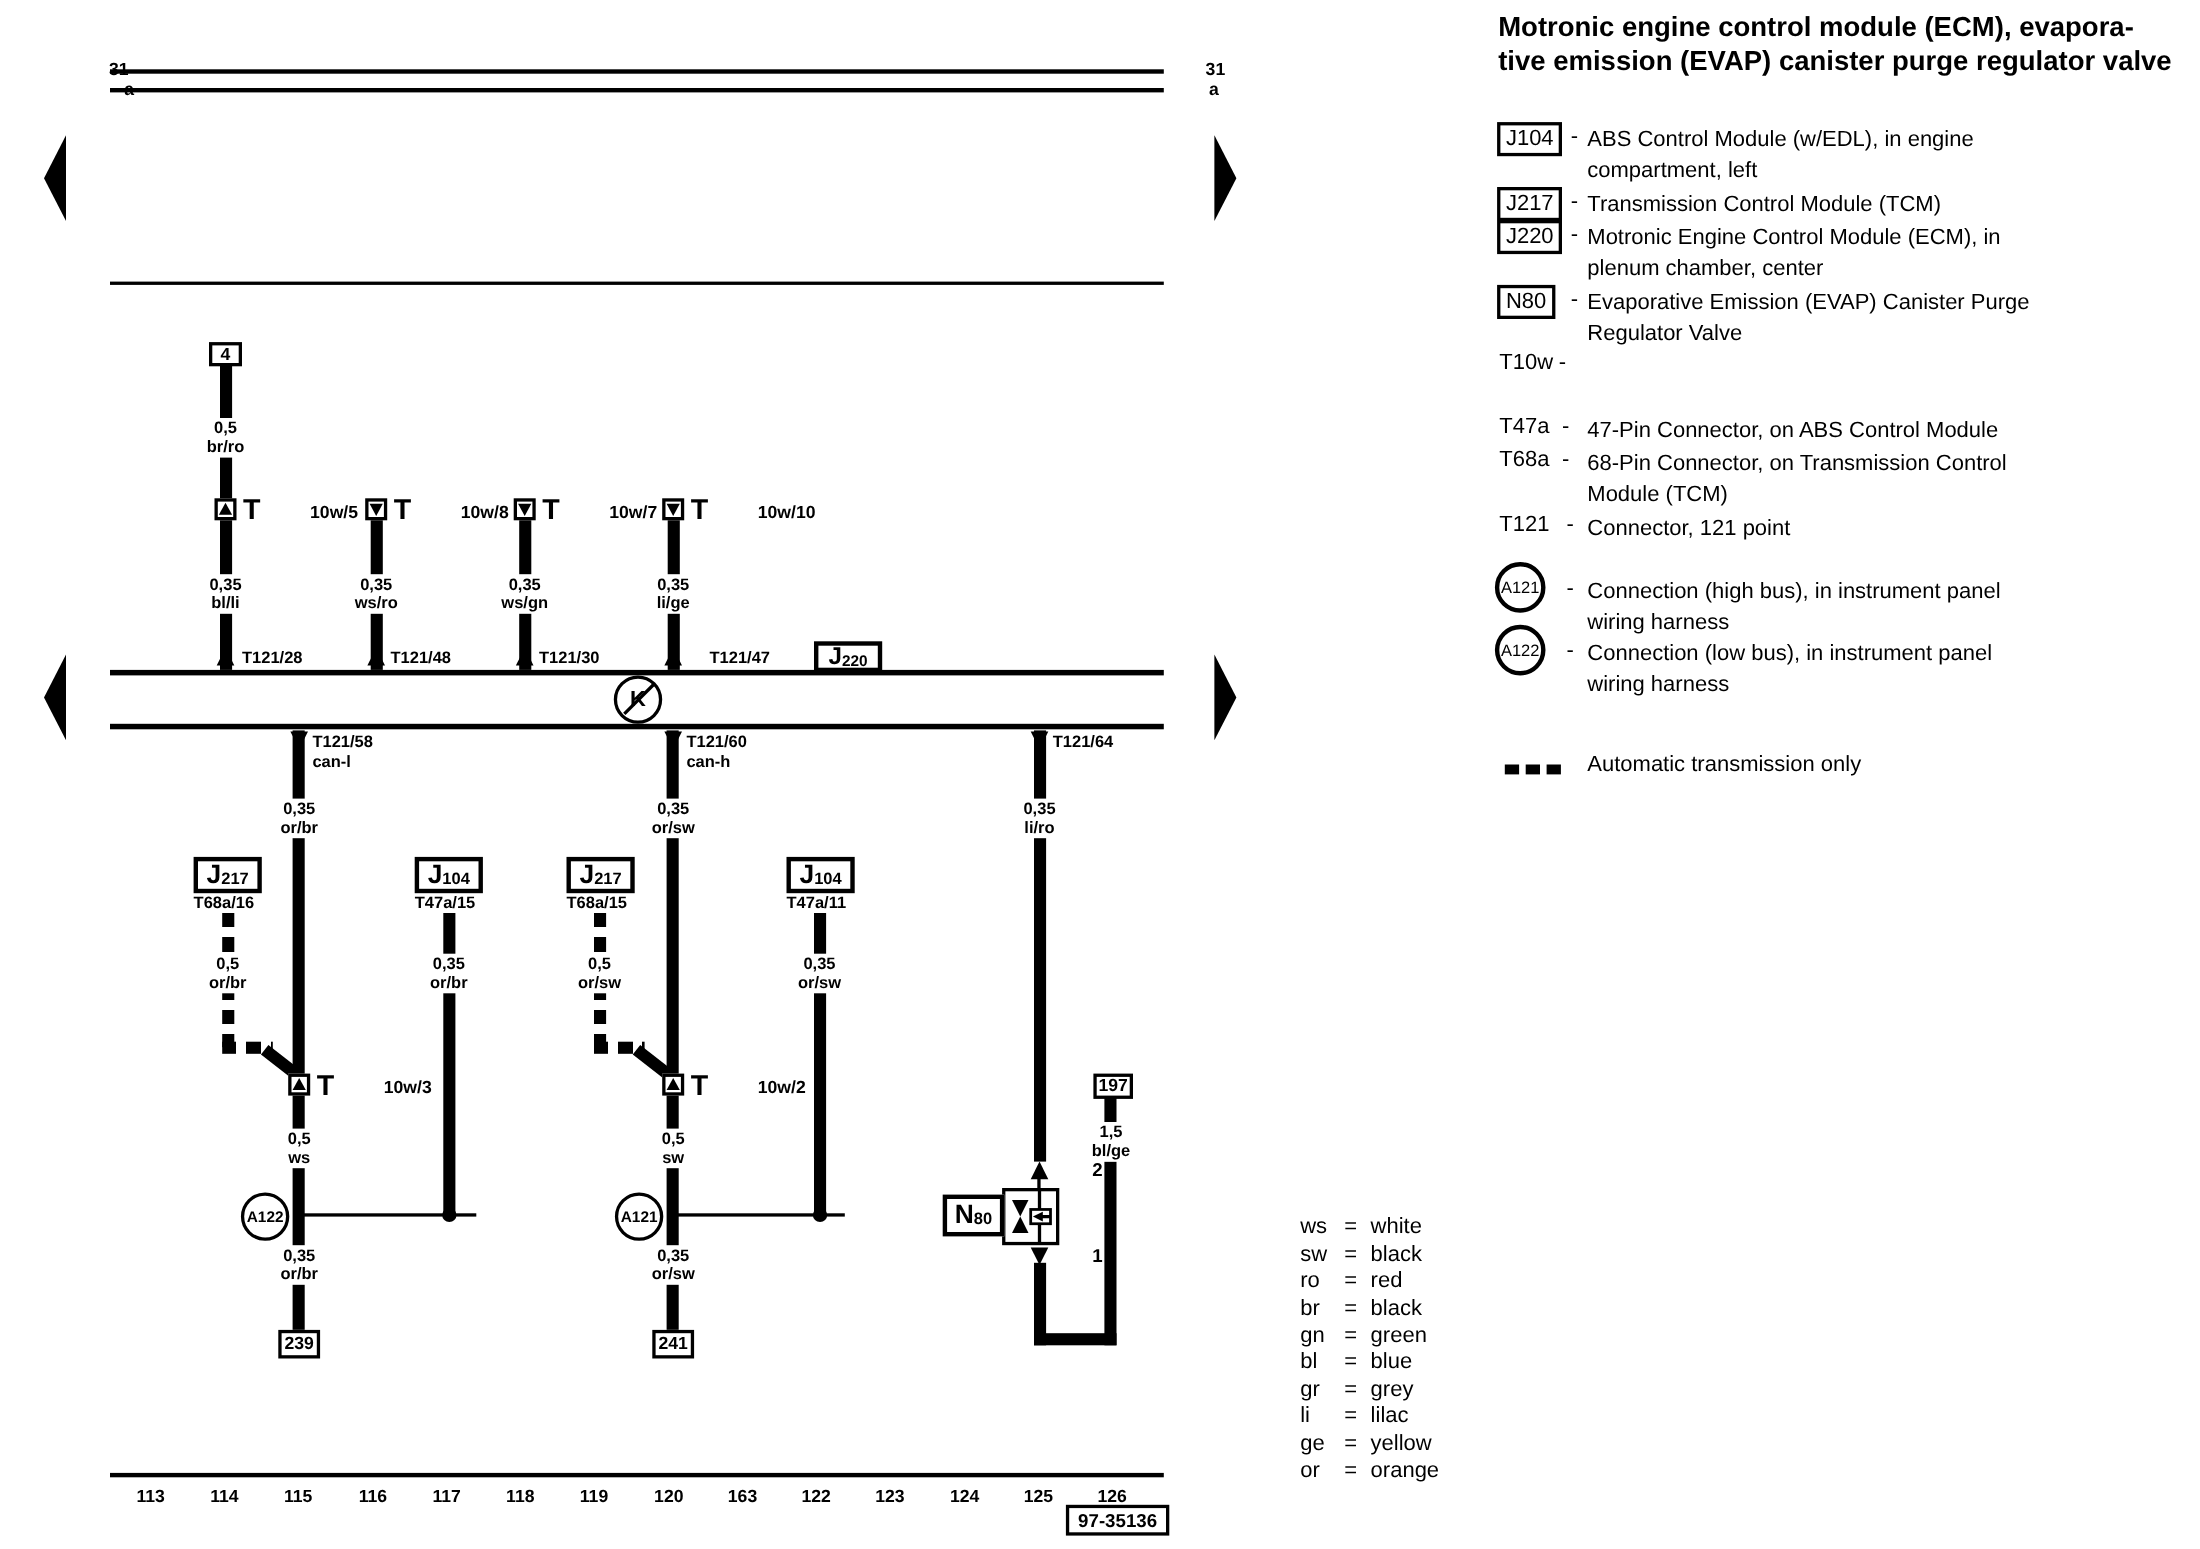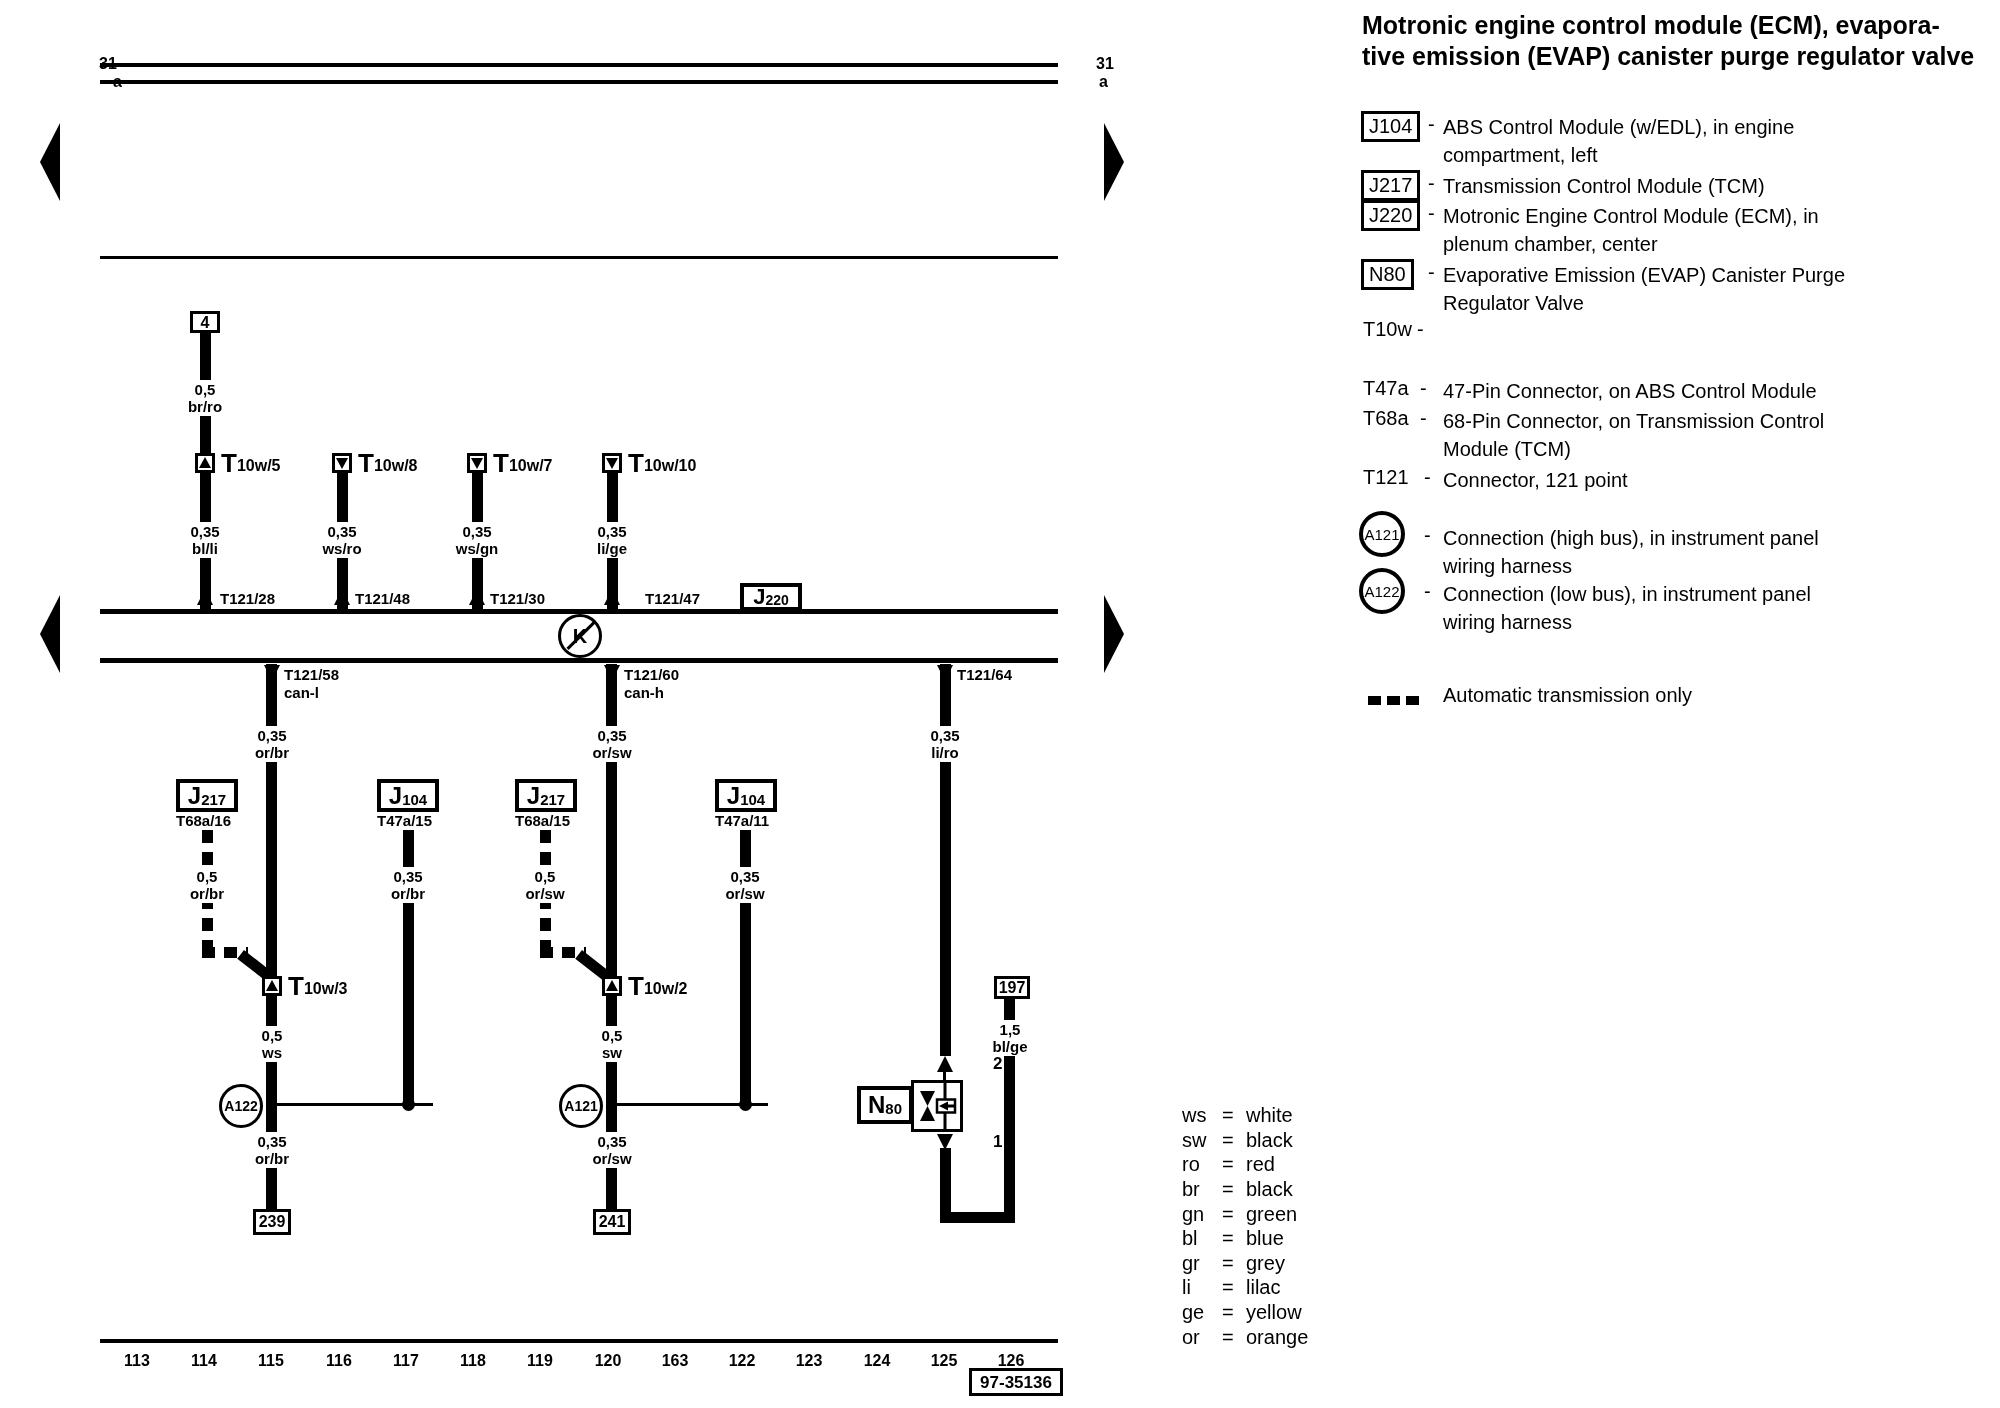--- a/index.html
+++ b/index.html
@@ -22,21 +22,21 @@
   .arrow-left{position:absolute;width:0;height:0;border-top:39px solid transparent;border-bottom:39px solid transparent;border-right:20px solid #000;}
   .arrow-right{position:absolute;width:0;height:0;border-top:39px solid transparent;border-bottom:39px solid transparent;border-left:20px solid #000;}
   .jbox{position:absolute;border:4px solid #000;background:#fff;box-sizing:border-box;display:flex;align-items:center;justify-content:center;}
   .jmain{font-weight:bold;font-size:24px;line-height:1;}
   .jsub{font-weight:bold;font-size:15px;margin-top:7px;}
   .refbox{position:absolute;border:3px solid #000;box-sizing:border-box;text-align:center;font-weight:bold;font-size:16px;background:#fff;}
   .circle{position:absolute;border:3px solid #000;border-radius:50%;background:#fff;display:flex;align-items:center;justify-content:center;font-weight:bold;font-size:14px;box-sizing:border-box;}
   .dot{position:absolute;width:13px;height:13px;border-radius:50%;background:#000;}
   .connlbl{position:absolute;white-space:nowrap;}
   .ct{font-weight:bold;font-size:26px;}
-  .cn{font-weight:bold;font-size:16px;vertical-align:1px;}
+  .cn{font-weight:bold;font-size:16px;vertical-align:1px;margin-left:45px;}
   .track{position:absolute;top:1352px;width:50px;text-align:center;font-weight:bold;font-size:16px;}
   .title{position:absolute;left:1362px;top:10px;width:640px;font-weight:bold;font-size:25px;line-height:31px;white-space:nowrap;}
   .lg-key-box{position:absolute;border:3px solid #000;font-size:20px;line-height:25px;padding:0 5px;background:#fff;}
   .lg-key{position:absolute;font-size:20px;white-space:nowrap;}
   .lg-sep{position:absolute;font-size:20px;}
   .lg-text{position:absolute;left:1443px;font-size:20px;line-height:28px;white-space:nowrap;}
   .lg-circle{position:absolute;width:46px;height:46px;border:4px solid #000;border-radius:50%;display:flex;align-items:center;justify-content:center;font-size:15px;box-sizing:border-box;background:#fff;}
   .cc{position:absolute;font-size:20px;white-space:nowrap;}
   .klbl{font-weight:bold;font-size:20px;}
 </style>

